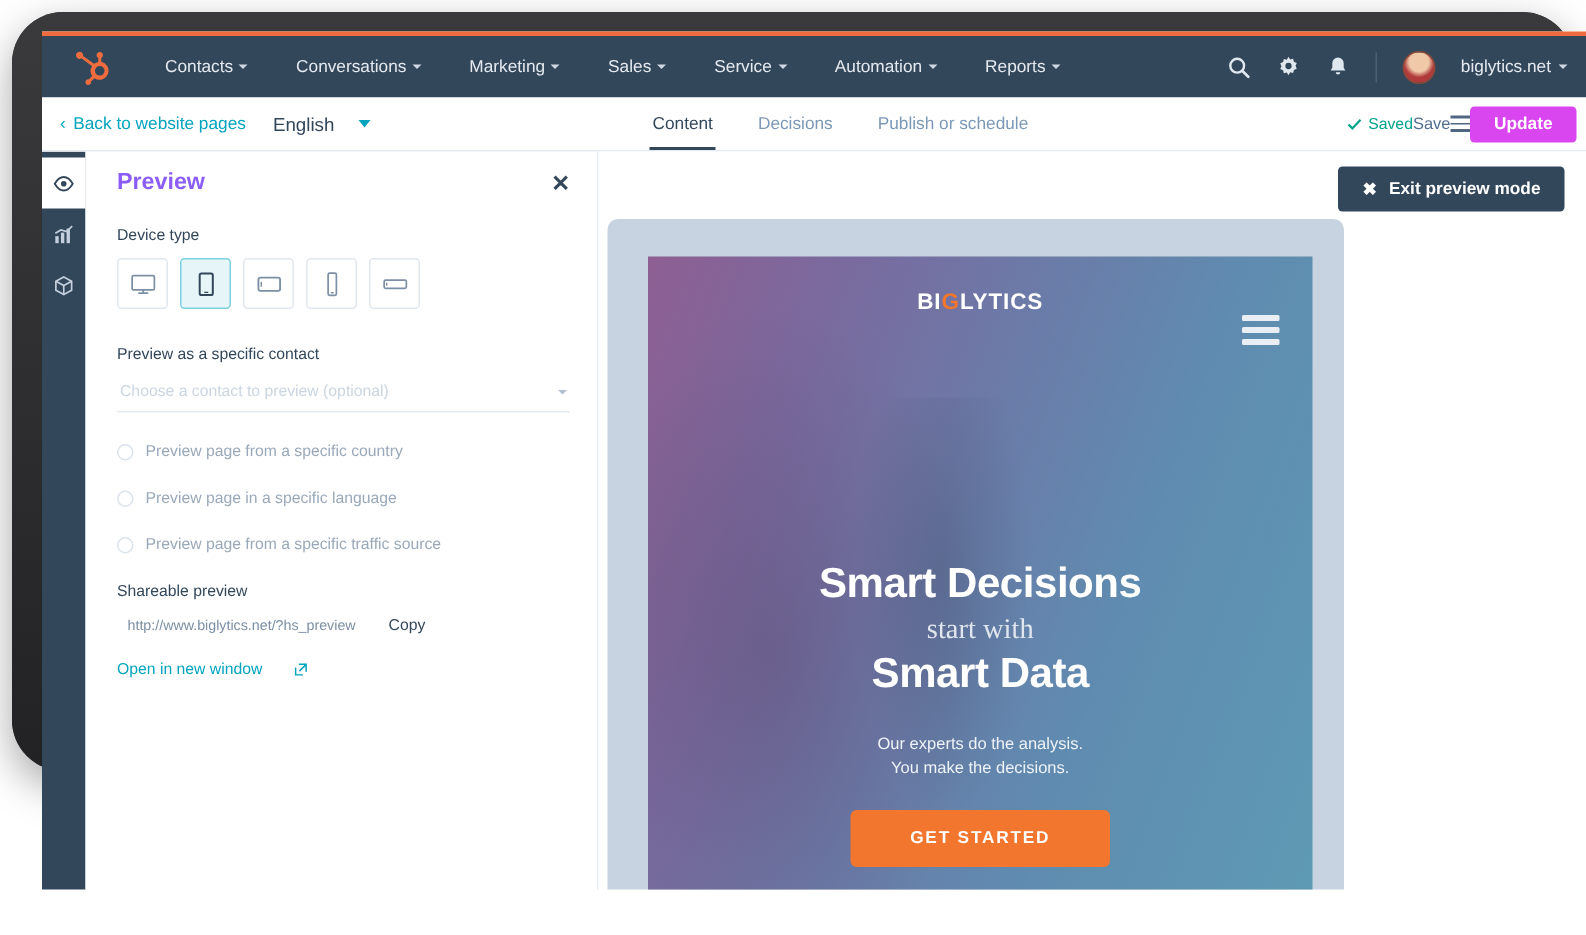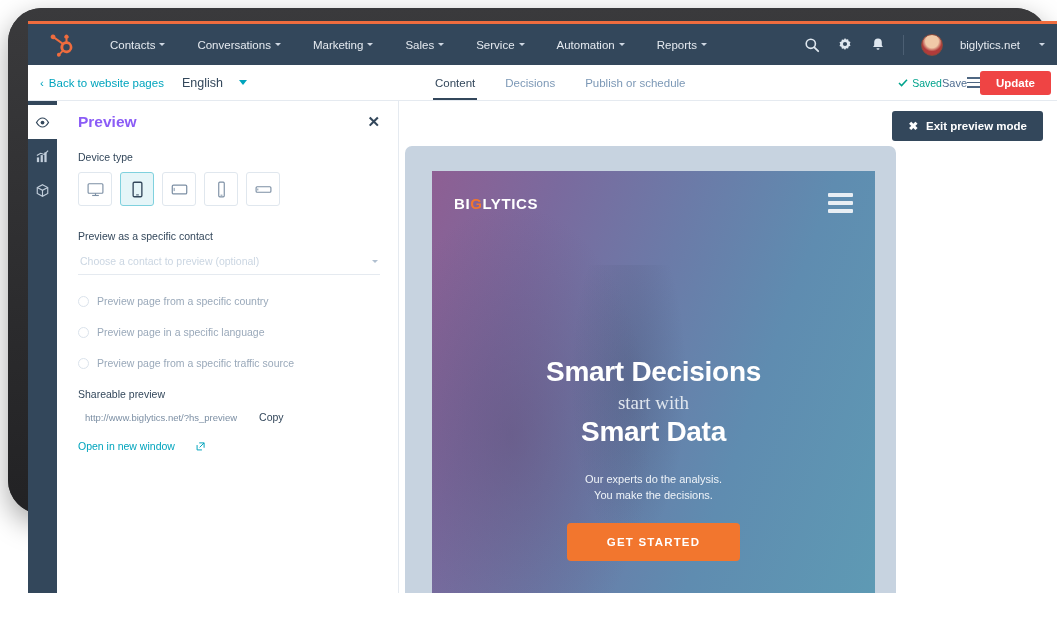--- a/index.html
+++ b/index.html
@@ -66,21 +66,21 @@
   }
   .nav-ico { width: 16px; height: 16px; cursor: pointer; }
   #nav-div { width: 1px; height: 20px; background: #4c5f73; }
   #avatar {
     width: 22px; height: 22px; border-radius: 50%;
     background: radial-gradient(circle at 50% 32%, #f0c9a8 0 38%, #b13b3b 60%);
     border: 1.5px solid #8a4a3a;
   }
   #acct {
     color: #e5eaf0; font-size: 11.5px;
-    display: flex; align-items: center; gap: 19px; cursor: pointer;
+    display: flex; align-items: center; gap: 5px; cursor: pointer;
     margin-right: 6px;
   }
 
   
   #subbar {
     height: 36px;
     background: #fff;
     border-bottom: 1px solid #e5eaf0;
     display: flex; align-items: center;
     padding: 0 14px 0 12px;
@@ -114,21 +114,21 @@
     height: 2.5px; background: #33475b;
   }
   #subbar-right {
     margin-left: auto; display: flex; align-items: center; 
   }
   #saved { color: #00a38c; font-size: 10.5px; display: flex; align-items: center; gap: 4px; }
   #save-btn { color: #506e91; font-size: 11px; cursor: pointer; }
   #kebab { cursor: pointer; display: flex; flex-direction: column; gap: 2.5px; }
   #kebab i { display: block; width: 13px; height: 1.8px; background: #4f6782; }
   #update-btn {
-    background: #ef4444; color: #fff; font-size: 11.5px; font-weight: bold;
+    background: #d946ef; color: #fff; font-size: 11.5px; font-weight: bold;
     padding: 6px 16px; border-radius: 3px; cursor: pointer;
   }
 
   
   #body { display: flex; height: 495px; }
 
   
   #rail {
     width: 29px; background: #33475b; flex: none;
     padding-top: 4px;
@@ -205,20 +205,21 @@
   #page::after {
     content: "";
     position: absolute; left: 31%; top: 22%;
     width: 120px; height: 290px;
     background: radial-gradient(ellipse at 50% 40%, rgba(40,55,75,.22) 0%, rgba(40,55,75,0) 68%);
   }
   #site-head {
     position: relative; z-index: 2;
     display: flex; align-items: center;
     padding: 22px 22px 0 22px;
+    flex-direction: column;
   }
   #site-logo { font-size: 15px; font-weight: bold; color: #fff; letter-spacing: .6px; display: flex; }
   #site-logo .g { color: #f2762e; }
   #burger { margin-left: auto; cursor: pointer; display: flex; flex-direction: column; gap: 4px; }
   #burger i { display: block; width: 25px; height: 4px; background: #e8eef4; border-radius: 1px; }
   #hero {
     position: relative; z-index: 2;
     text-align: center; color: #fff;
     margin-top: 143px;
   }

